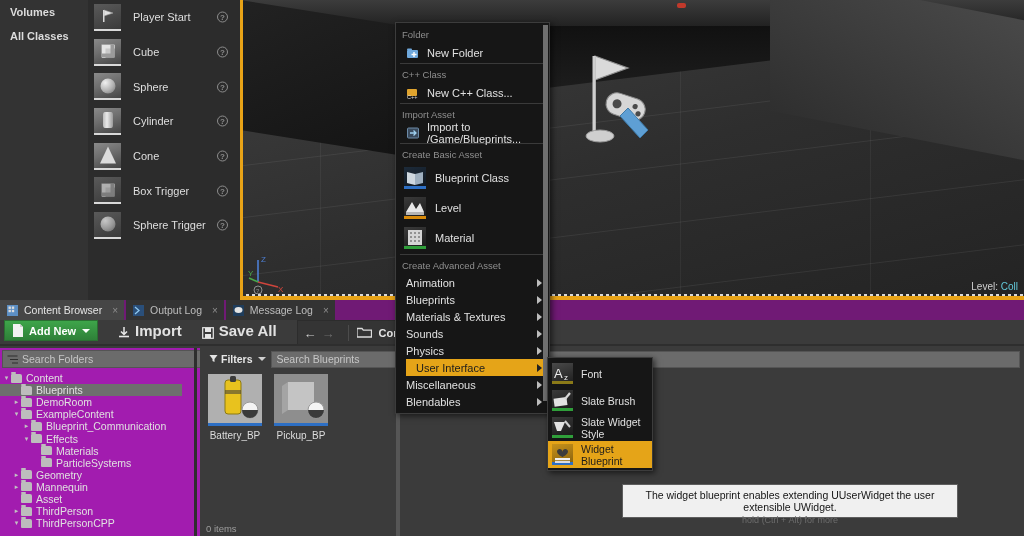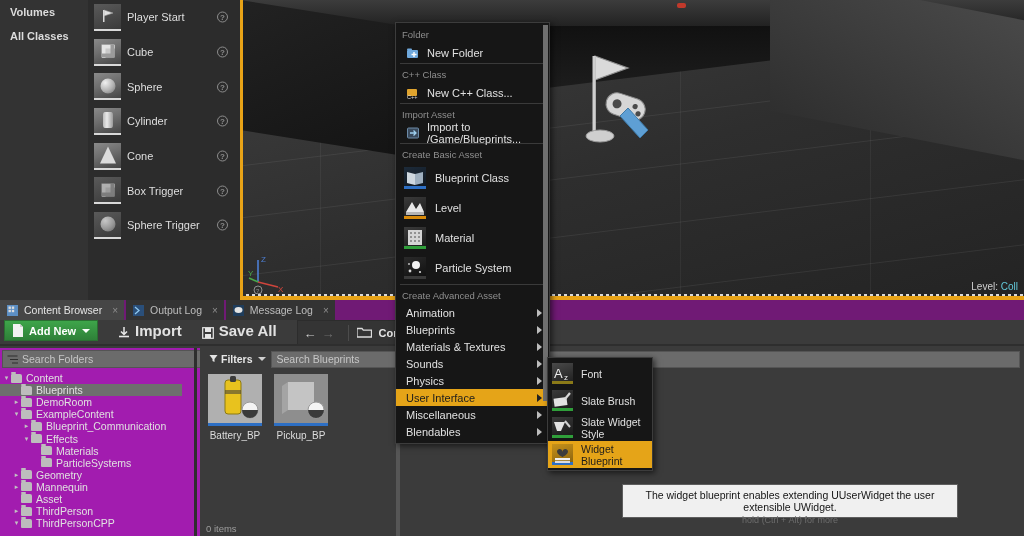--- a/index.html
+++ b/index.html
@@ -46,21 +46,21 @@
   }
   .sh-cube { width: 13px; height: 13px; background:#c9c9c9;
     box-shadow: inset -4px -4px 0 #9b9b9b, inset 4px 4px 0 #e4e4e4;}
   .sh-sphere { width: 15px; height: 15px; border-radius: 50%;
     background: radial-gradient(circle at 32% 28%, #f0f0f0, #b2b2b2 55%, #6e6e6e); }
   .sh-cyl { width: 10px; height: 16px; background: linear-gradient(90deg,#bdbdbd,#eaeaea 40%,#9a9a9a);
     border-radius: 2px / 3px; }
   .sh-cone { width: 0; height: 0; border-left: 8px solid transparent;
     border-right: 8px solid transparent; border-bottom: 17px solid #dcdcdc; }
   .sh-flag { width: 16px; height: 16px; }
-  .place-label { margin-left: 6px; font-size: 11px; color: #dfdfdf; }
+  .place-label { margin-left: 12px; font-size: 11px; color: #dfdfdf; }
   .help-circle {
     position: absolute; right: 12px; top: 50%; transform: translateY(-50%);
     width: 11px; height: 11px; border-radius: 50%;
     border: 1px solid #8d8d8d; color: #8d8d8d;
     font-size: 8px; line-height: 9px; text-align: center; font-weight: bold;
   }
 
   
   #viewport {
     position: absolute; left: 240px; top: 0; width: 784px; height: 300px;
@@ -136,21 +136,21 @@
   }
   .ctx-sep { height:1px; background:#3a3a3a; margin: 1px 4px; }
   .ctx-item {
     display: flex; align-items: center; height: 19px; padding-left: 10px;
     font-size: 11px; color: #e0e0e0; position: relative;
   }
   .ctx-item .mi { width: 14px; height: 14px; margin-right: 7px; flex:0 0 14px; position:relative; }
   .ctx-item.big { height: 30px; padding-left: 8px; }
   .ctx-item.big .mi { width: 22px; height: 22px; flex:0 0 22px; margin-right: 9px; }
   .ctx-item.sub { height: 17px; }
-  .ctx-item.sub.hl { background: #e5a418; color: #1c1c1c; font-weight: normal; }
+  .ctx-item.sub.hl { background: #e5a418; color: #1c1c1c; font-weight: normal; margin-left: 10px; }
   .arrow-r {
     position: absolute; right: 7px; top: 50%; transform: translateY(-50%);
     width: 0; height: 0; border-top: 4px solid transparent;
     border-bottom: 4px solid transparent; border-left: 5px solid #bdbdbd;
   }
   .ctx-item.sub.hl .arrow-r { border-left-color: #222; }
   
   .ico-bp { background: linear-gradient(160deg,#1d2b3a,#0f1720); border-bottom: 3px solid #2d6fc4; }
   .ico-level { background: linear-gradient(160deg,#3a3a3a,#1c1c1c); border-bottom: 3px solid #d88a0a; }
   .ico-mat { background: linear-gradient(160deg,#3a3a3a,#1c1c1c); border-bottom: 3px solid #2f9e3a; }
@@ -470,31 +470,20 @@
               <circle cx="15" cy="10" r="1"></circle>
               <circle cx="7" cy="14" r="1"></circle>
               <circle cx="11" cy="14" r="1"></circle>
               <circle cx="15" cy="14" r="1"></circle>
             </g>
           </svg>
       </span>
       <span>Material</span>
     </div>
 
-    <div class="ctx-item big">
-      <span class="mi ico-ps">
-        <svg viewBox="0 0 22 22" width="22" height="22">
-            <circle cx="12" cy="8" r="4" fill="#f2f2f2"></circle>
-            <circle cx="6" cy="14" r="1.4" fill="#d8d8d8"></circle>
-            <circle cx="16" cy="15" r="1.1" fill="#d8d8d8"></circle>
-            <circle cx="5" cy="7" r="1" fill="#bdbdbd"></circle>
-          </svg>
-      </span>
-      <span>Particle System</span>
-    </div>
 
     <div class="ctx-sep"></div>
     <div class="ctx-section">Create Advanced Asset</div>
 
     <div class="ctx-item sub">
       <span>Animation</span>
       <span class="arrow-r"></span>
     </div>
     <div class="ctx-item sub">
       <span>Blueprints</span>

